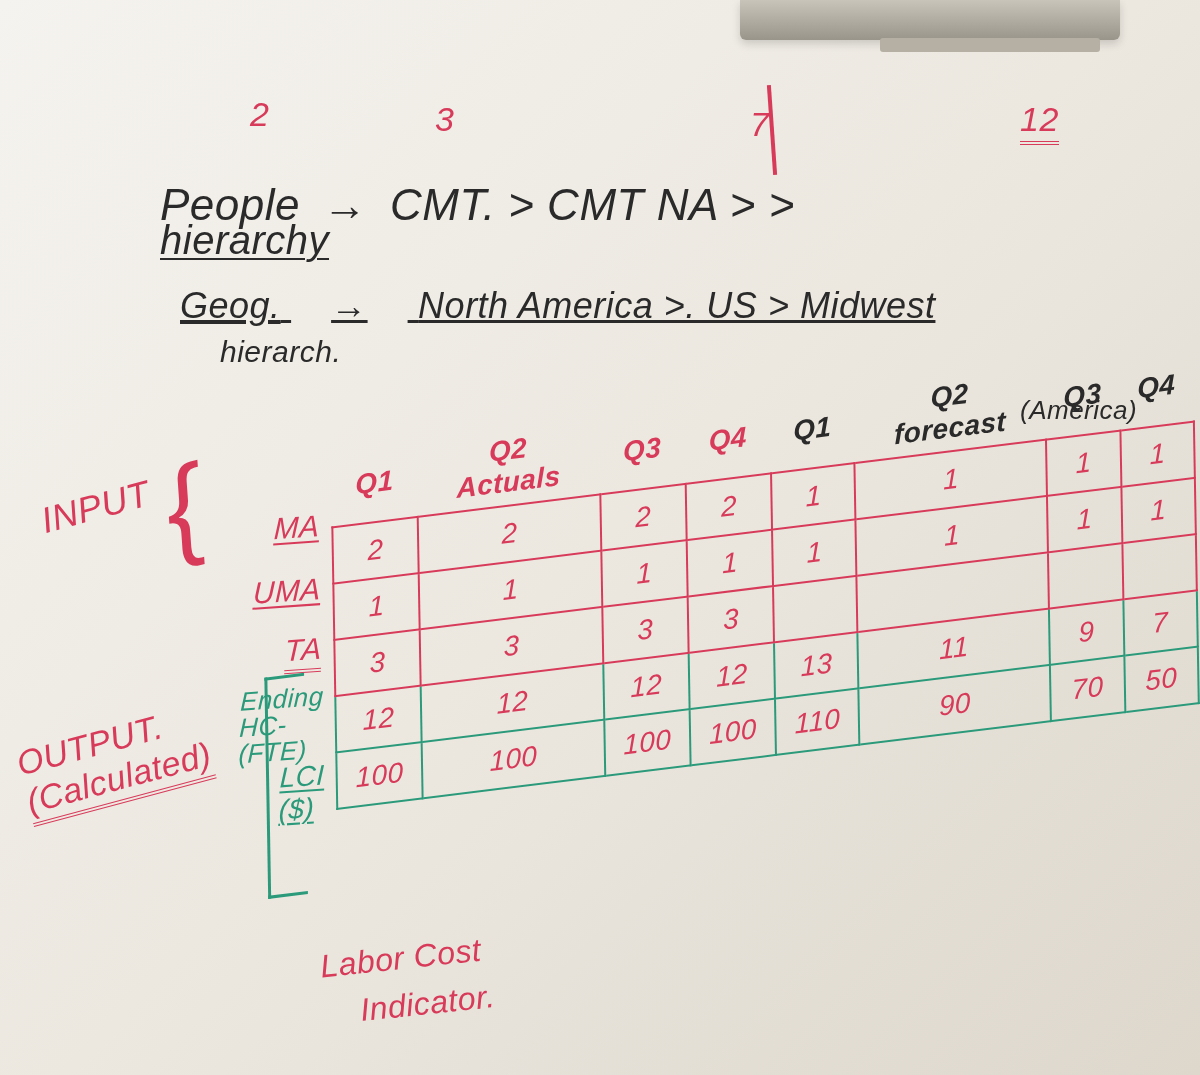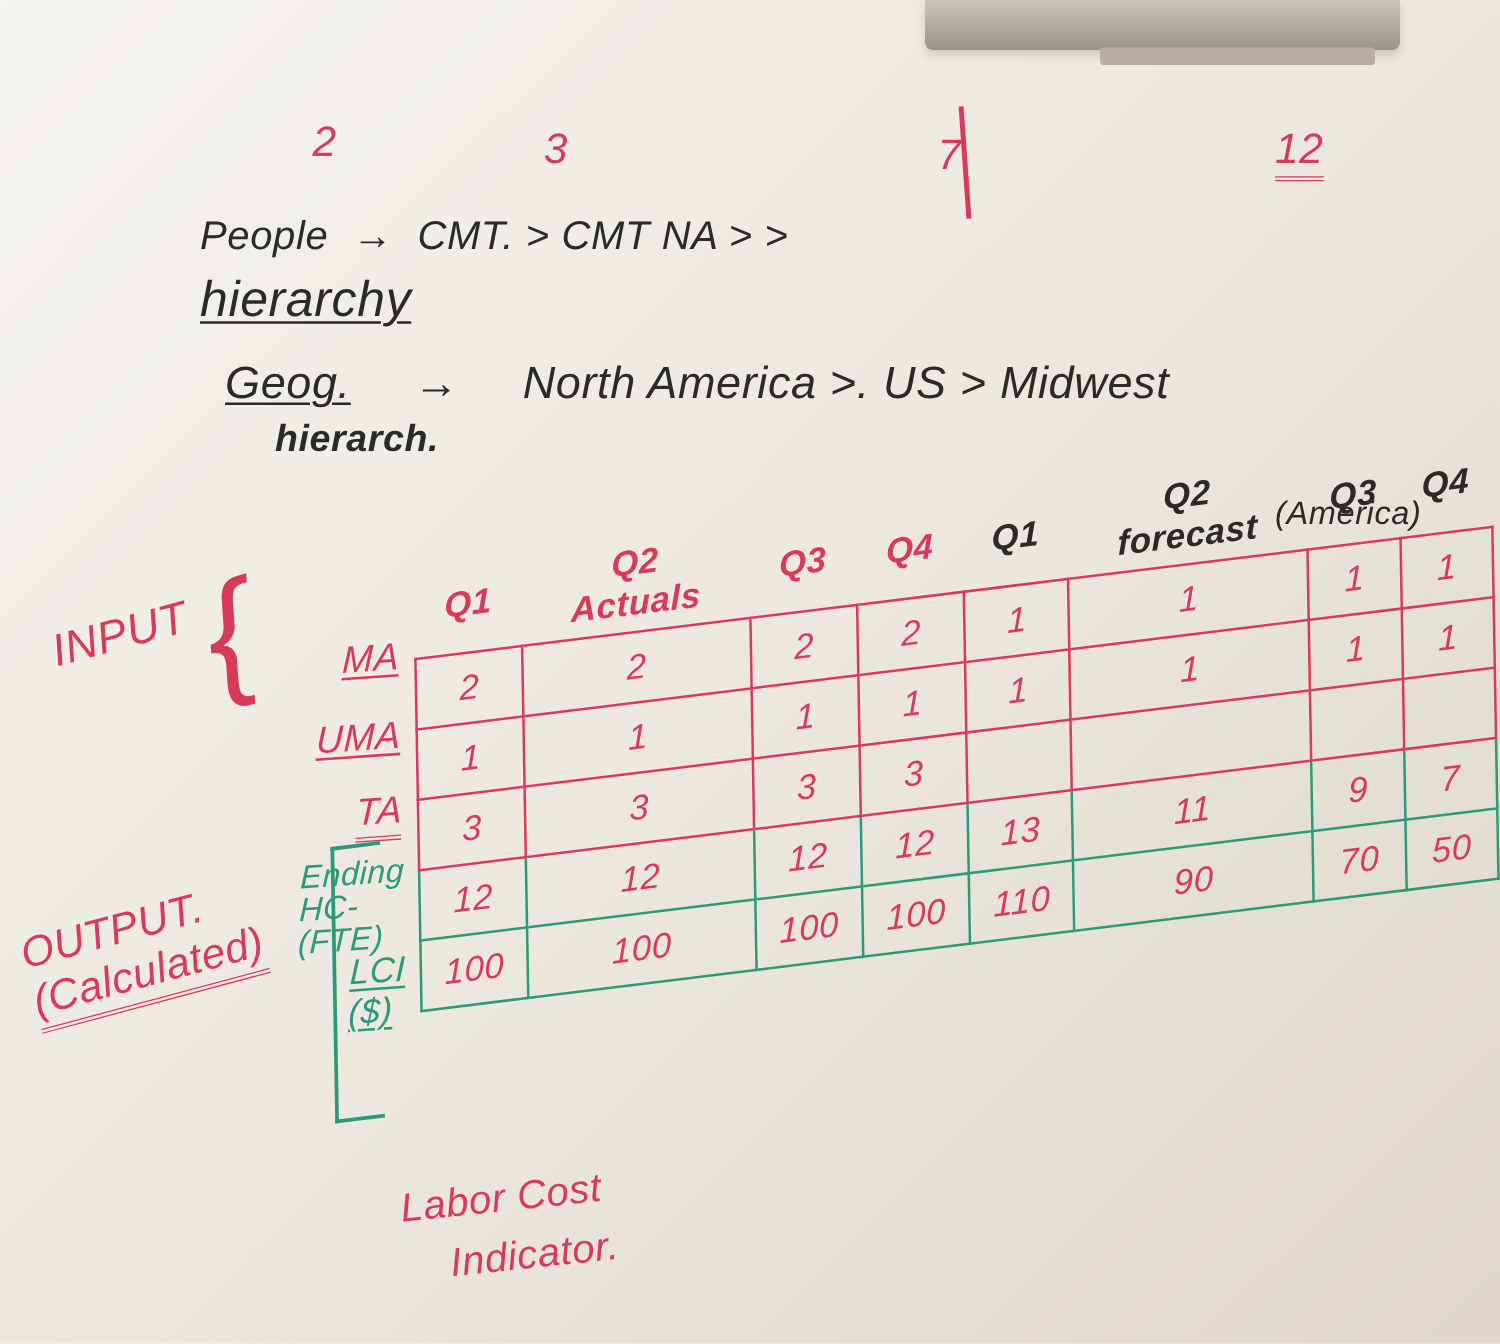--- a/index.html
+++ b/index.html
@@ -111,33 +111,33 @@
 <body>
 
 <div class="tray"></div>
 
 <div class="fl ink-red hand" style="top:95px; left:250px; font-size:34px;">2</div>
 <div class="fl ink-red hand" style="top:100px; left:435px; font-size:34px;">3</div>
 <div class="fl ink-red hand" style="top:105px; left:750px; font-size:34px;">7</div>
 <div class="fl ink-red hand dblline" style="top:100px; left:1020px; font-size:34px;">12</div>
 <div class="vbar"></div>
 
-<div class="fl ink-black hand" style="top:170px; left:160px; font-size:32px;">
+<div class="fl ink-black hand" style="top:180px; left:160px; font-size:44px;">
   <span>People</span>
   <span style="margin:0 10px;">→</span>
   <span>CMT. &gt;   CMT NA   &gt;   &gt;</span>
 </div>
 <div class="fl ink-black hand uline" style="top:218px; left:160px; font-size:40px;">hierarchy</div>
 
-<div class="fl ink-black hand" style="top:285px; left:180px; font-size:36px;">
+<div class="fl ink-black hand" style="top:285px; left:180px; font-size:36px;text-decoration:underline;">
   <span class="uline">Geog.</span>
   <span style="margin:0 40px;">→</span>
   <span>North America  &gt;.  US  &gt;  Midwest</span>
 </div>
-<div class="fl ink-black hand" style="top:335px; left:220px; font-size:30px;font-weight:bold;">hierarch.</div>
+<div class="fl ink-black hand" style="top:335px; left:220px; font-size:30px;">hierarch.</div>
 
 <div class="brace-input hand">
   <span>INPUT</span>
   <span class="curly">{</span>
 </div>
 
 <div class="brace-output hand">
   <span>OUTPUT.</span><br>
   <span class="dblline">(Calculated)</span>
 </div>

